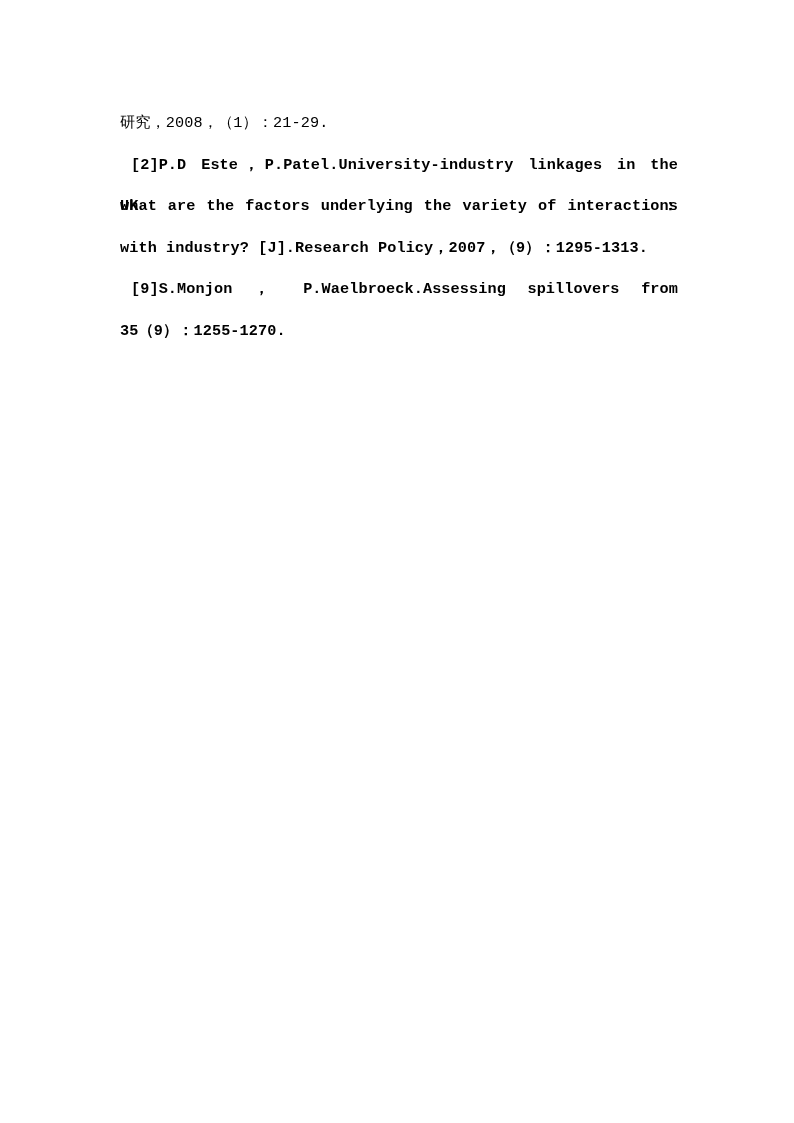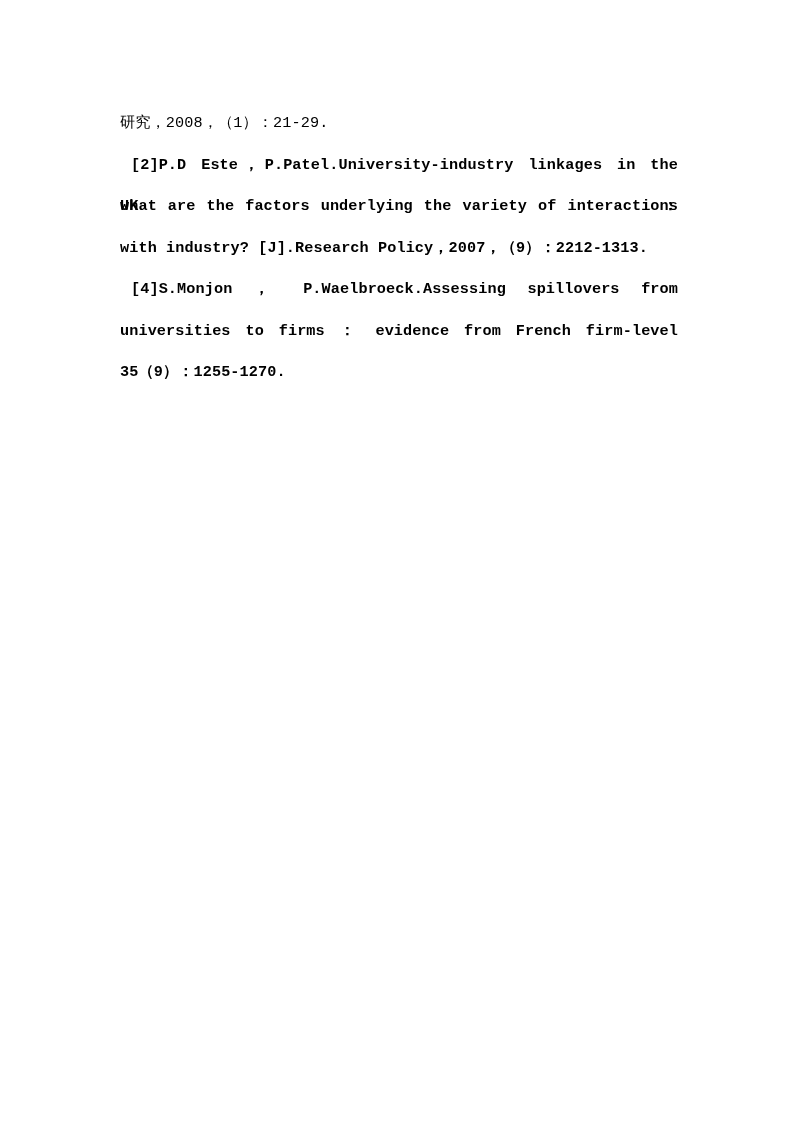--- a/index.html
+++ b/index.html
@@ -80,23 +80,22 @@
 <div class="page">
   <div class="text-column">
 
     <div class="ref-line ref-tail">
       <span class="ln">研究，2008，（1）：21-29.</span>
     </div>
 
     <div class="ref-para">
       <span class="ln first j">[2]P.D Este，P.Patel.University-industry linkages in the UK：</span>
       <span class="ln j">what are the factors underlying the variety of interactions</span>
-      <span class="ln last">with industry? [J].Research Policy，2007，（9）：2212-1313.</span>
+      <span class="ln last">with industry? [J].Research Policy，2007，（9）：1295-1313.</span>
     </div>
 
     <div class="ref-para">
-      <span class="ln first j">[4]S.Monjon ，  P.Waelbroeck.Assessing  spillovers  from</span>
-      <span class="ln j">universities  to  firms ：  evidence  from  French  firm-level</span>
+      <span class="ln first j">[9]S.Monjon ，  P.Waelbroeck.Assessing  spillovers  from</span>
       <span class="ln last">35（9）：1255-1270.</span>
     </div>
 
   </div>
 </div>
 
 </body></html>

